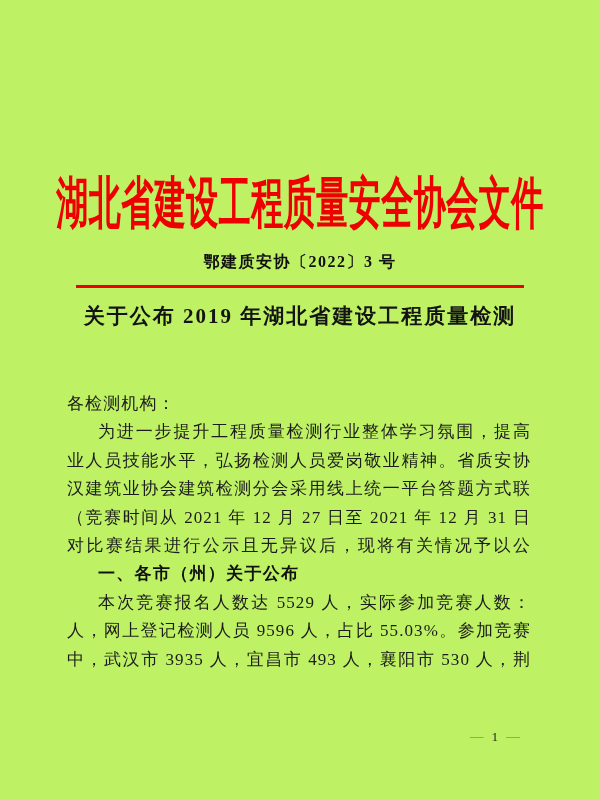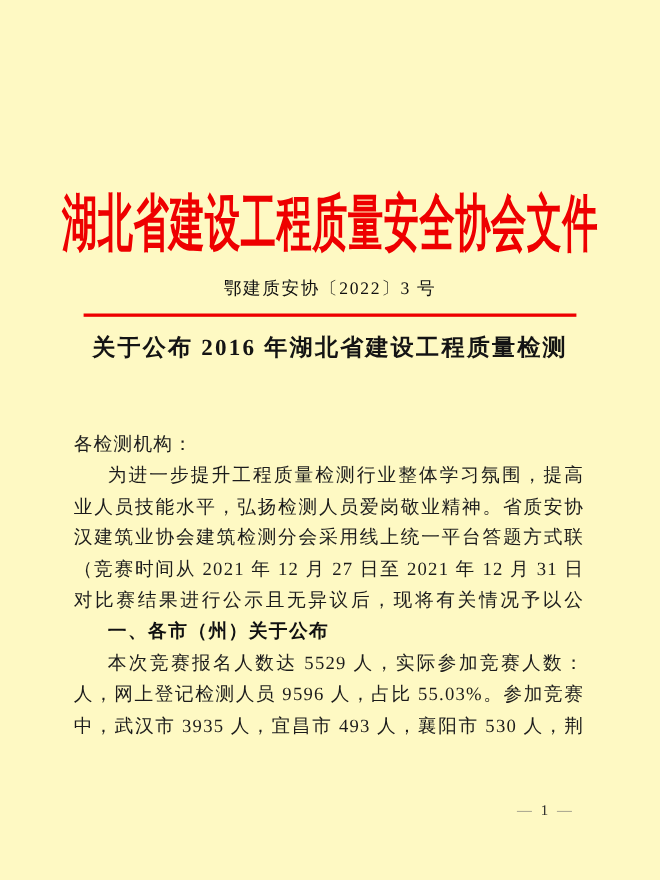--- a/index.html
+++ b/index.html
@@ -3,21 +3,21 @@
 <meta charset="utf-8">
 <style>
   * { margin: 0; padding: 0; box-sizing: border-box; }
   html, body { background: #ffffff; }
   body { font-family: "Liberation Serif", "DejaVu Serif", serif; }
 
   .page {
     position: relative;
     width: 600px;
     height: 800px;
-    background: #fef9c3;
+    background: #bef264;
     overflow: hidden;
     margin: 0 auto;
   }
 
   
   .org-banner {
     position: absolute;
     top: 166px;
     left: 0;
     width: 600px;
@@ -33,21 +33,21 @@
   }
 
   
   .doc-number {
     position: absolute;
     top: 252px;
     left: 0;
     width: 600px;
     text-align: center;
     font-size: 16px;
-    font-weight: 400;
+    font-weight: 700;
     letter-spacing: 1.5px;
     color: #111111;
     white-space: nowrap;
   }
 
   
   .red-rule {
     position: absolute;
     top: 285px;
     left: 76px;
@@ -122,21 +122,21 @@
 
 <div class="page">
 
   <div class="org-banner">湖北省建设工程质量安全协会文件</div>
 
   <div class="doc-number">鄂建质安协〔2022〕3 号</div>
 
   <div class="red-rule"></div>
 
   <div class="notice-title">
-    <div>关于公布 2016 年湖北省建设工程质量检测</div>
+    <div>关于公布 2019 年湖北省建设工程质量检测</div>
   </div>
 
   <div class="body-block" id="body-lines">
       <div class="body-line">各检测机构：</div>
       <div class="body-line indent justify">为进一步提升工程质量检测行业整体学习氛围，提高检测从</div>
       <div class="body-line justify">业人员技能水平，弘扬检测人员爱岗敬业精神。省质安协会和武</div>
       <div class="body-line justify">汉建筑业协会建筑检测分会采用线上统一平台答题方式联合开展</div>
       <div class="body-line justify">（竞赛时间从 2021 年 12 月 27 日至 2021 年 12 月 31 日止），经</div>
       <div class="body-line">对比赛结果进行公示且无异议后，现将有关情况予以公布：</div>
       <div class="body-line indent heading">一、各市（州）关于公布</div>

